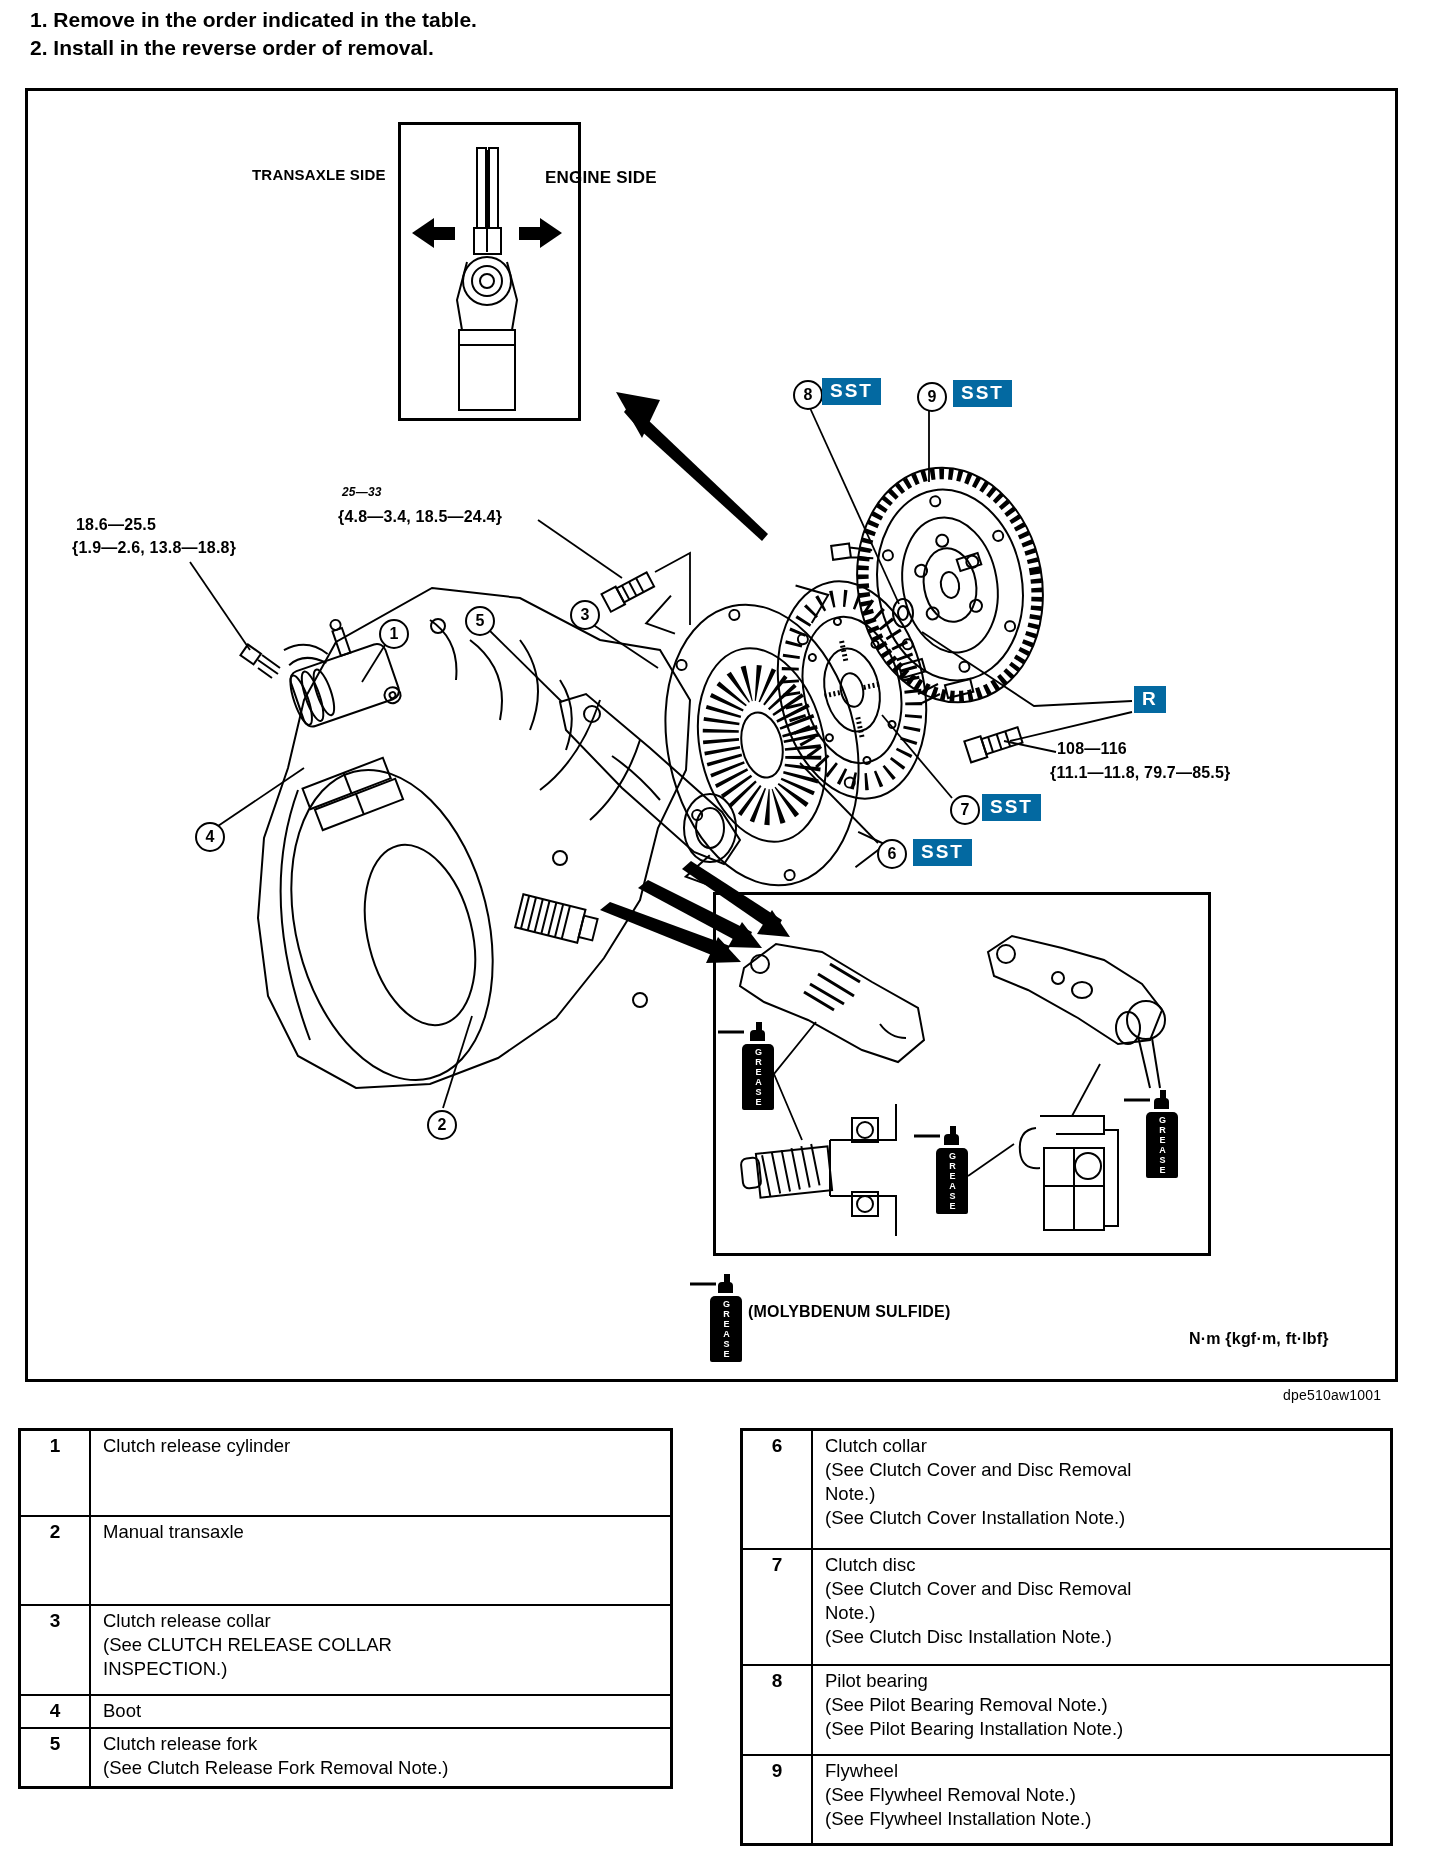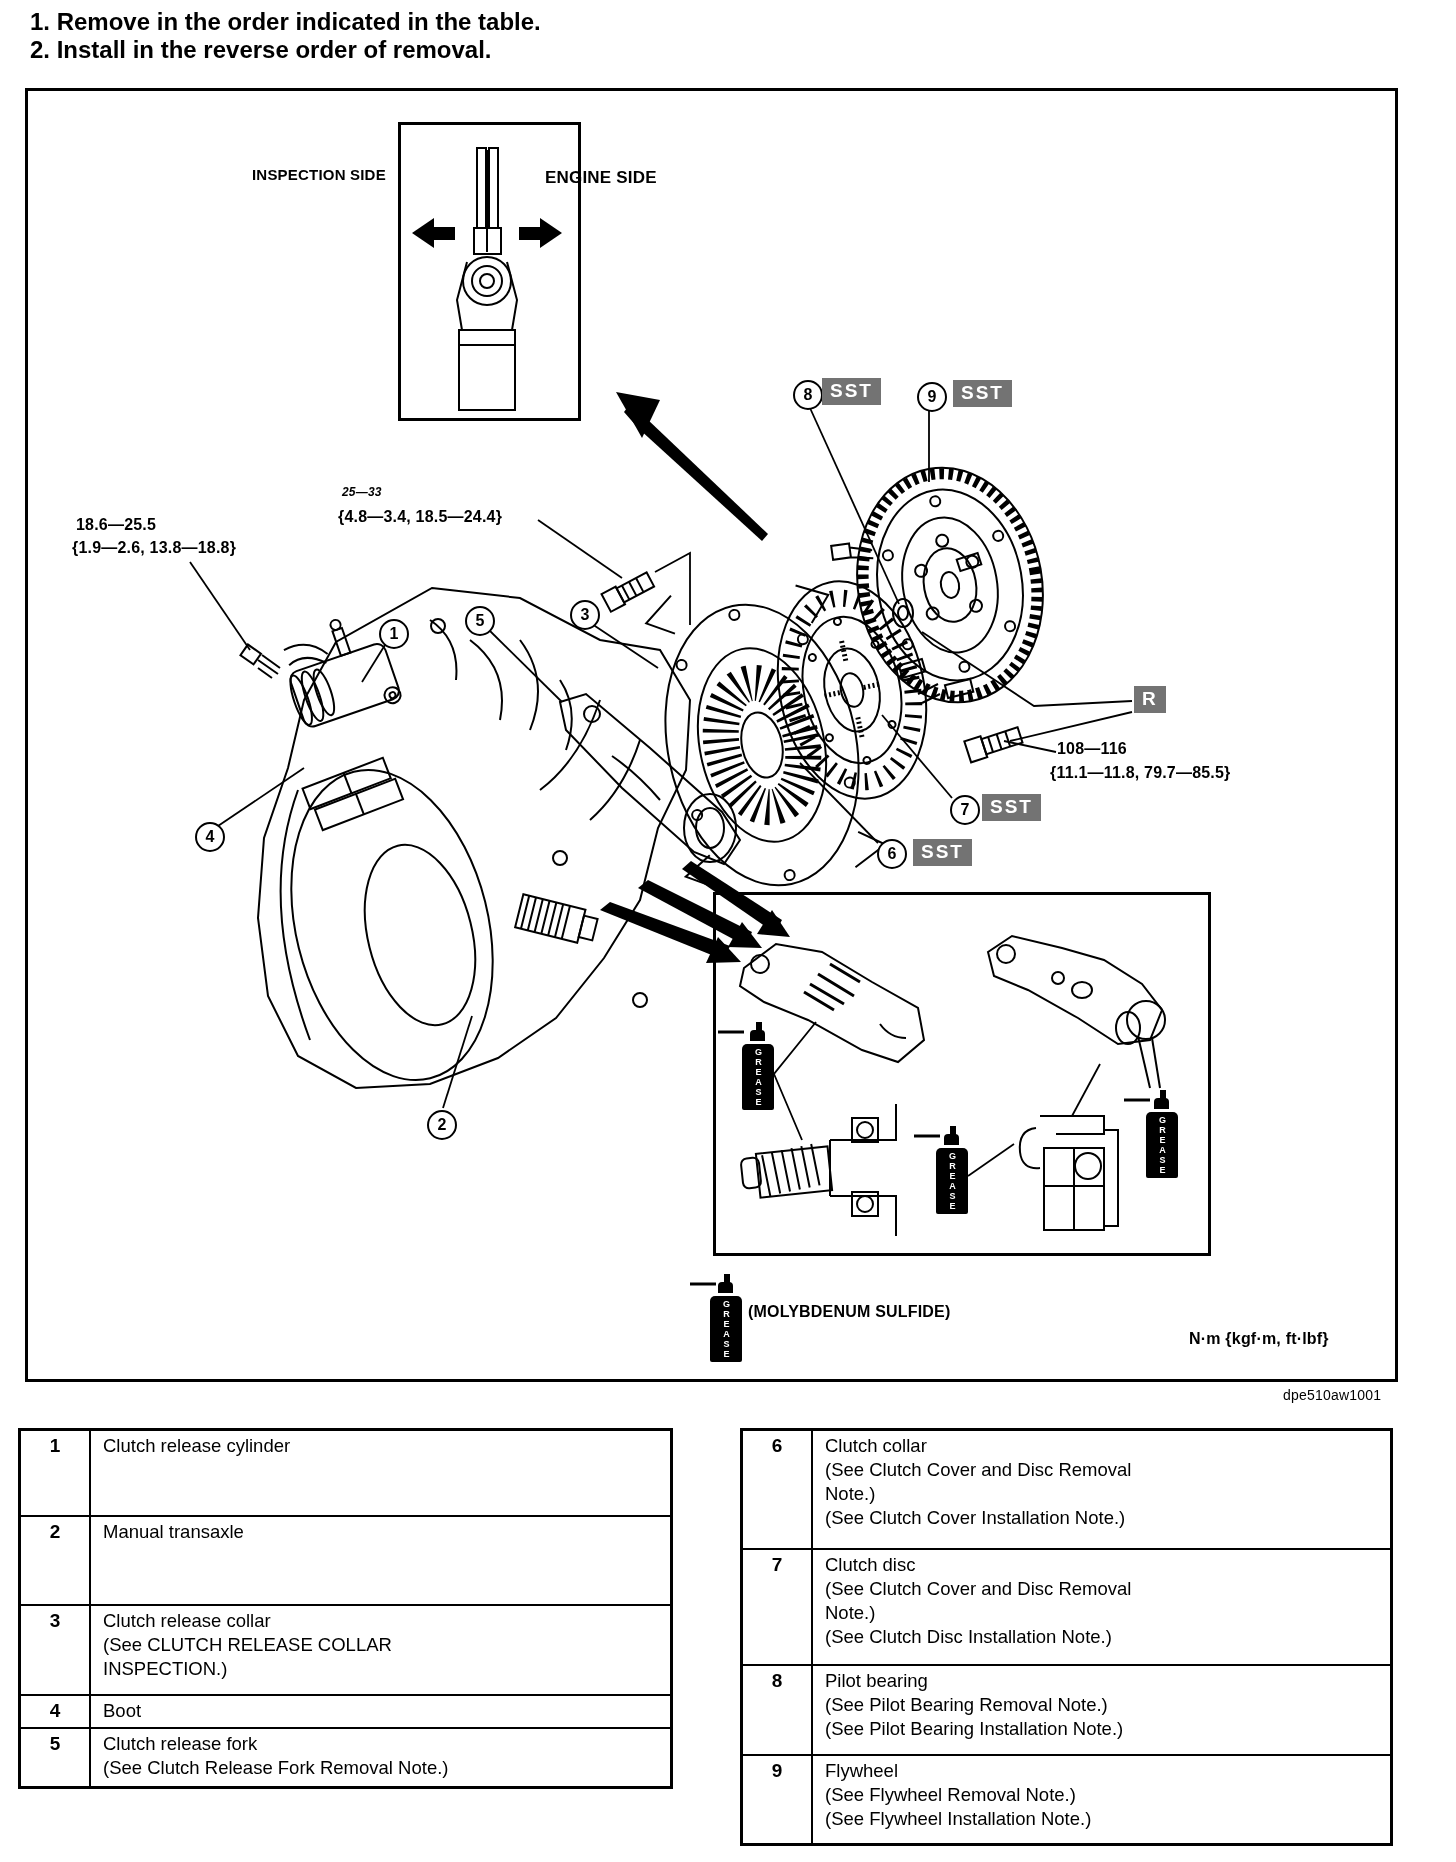--- a/index.html
+++ b/index.html
@@ -1,25 +1,25 @@
 <!DOCTYPE html>
 <html><head>
 <meta charset="utf-8">
 <style>
   html,body{margin:0;padding:0;background:#fff;}
   body{width:1456px;height:1862px;position:relative;font-family:"Liberation Sans",sans-serif;color:#000;overflow:hidden;}
   .lbl{position:absolute;font-weight:700;white-space:nowrap;letter-spacing:0.2px;}
-  .instr{position:absolute;left:30px;font-size:24px;font-weight:600;white-space:nowrap;}
+  .instr{position:absolute;left:30px;font-size:21px;font-weight:600;white-space:nowrap;}
   #diagram-box{position:absolute;left:25px;top:88px;width:1367px;height:1288px;border:3px solid #000;}
   #inset-box{position:absolute;left:398px;top:122px;width:177px;height:293px;border:3px solid #000;background:#fff;}
   #detail-box{position:absolute;left:713px;top:892px;width:492px;height:358px;border:3px solid #000;background:#fff;}
   svg{position:absolute;left:0;top:0;}
   .callout{position:absolute;width:26px;height:26px;border:2px solid #000;border-radius:50%;background:#fff;
            font-size:16px;font-weight:700;text-align:center;line-height:26px;}
-  .badge{position:absolute;background:#737373;color:#fff;font-weight:700;font-size:19px;letter-spacing:2px;
+  .badge{position:absolute;background:#0369a1;color:#fff;font-weight:700;font-size:19px;letter-spacing:2px;
          text-align:center;padding:2px 8px 3px 8px;line-height:22px;}
   .bottle{position:absolute;width:32px;height:66px;background:#000;border-radius:5px 5px 2px 2px;}
   .bottle:before{content:"";position:absolute;left:8px;top:-14px;width:15px;height:11px;background:#000;border-radius:4px 4px 0 0;}
   .bottle:after{content:"";position:absolute;left:14px;top:-22px;width:6px;height:9px;background:#000;}
   .bottle .gtxt{position:absolute;left:50%;top:50%;transform:translate(-50%,-50%);writing-mode:vertical-rl;text-orientation:upright;
          color:#fff;font-size:9px;font-weight:700;letter-spacing:0px;line-height:9px;}
   .tbl{position:absolute;border:3px solid #000;}
   .trow{display:flex;border-top:2px solid #000;box-sizing:border-box;}
   .trow:first-child{border-top:none;}
   .ncell{width:70px;flex:0 0 70px;border-right:2px solid #000;text-align:center;font-size:19px;font-weight:600;padding-top:4px;box-sizing:border-box;}
@@ -262,21 +262,21 @@
 
     <g stroke-width="3">
       <line x1="718" y1="1032" x2="744" y2="1032"></line>
       <line x1="1124" y1="1100" x2="1150" y2="1100"></line>
       <line x1="914" y1="1136" x2="940" y2="1136"></line>
       <line x1="690" y1="1284" x2="716" y2="1284"></line>
     </g>
   </g>
 </svg>
 
-<div class="lbl" style="left:252px;top:166px;font-size:15px;">INSPECTION SIDE</div>
+<div class="lbl" style="left:252px;top:166px;font-size:15px;">TRANSAXLE SIDE</div>
 <div class="lbl" style="left:545px;top:168px;font-size:17px;">ENGINE SIDE</div>
 
 <div class="lbl" style="left:76px;top:516px;font-size:16px;">18.6—25.5</div>
 <div class="lbl" style="left:72px;top:539px;font-size:16px;">{1.9—2.6, 13.8—18.8}</div>
 <div class="lbl" style="left:342px;top:485px;font-size:12px;font-style:italic;">25—33</div>
 <div class="lbl" style="left:338px;top:508px;font-size:16px;">{4.8—3.4, 18.5—24.4}</div>
 <div class="lbl" style="left:1057px;top:740px;font-size:16px;">108—116</div>
 <div class="lbl" style="left:1050px;top:764px;font-size:16px;">{11.1—11.8, 79.7—85.5}</div>
 
 <div class="callout" style="left:379px;top:619px;">1</div>

